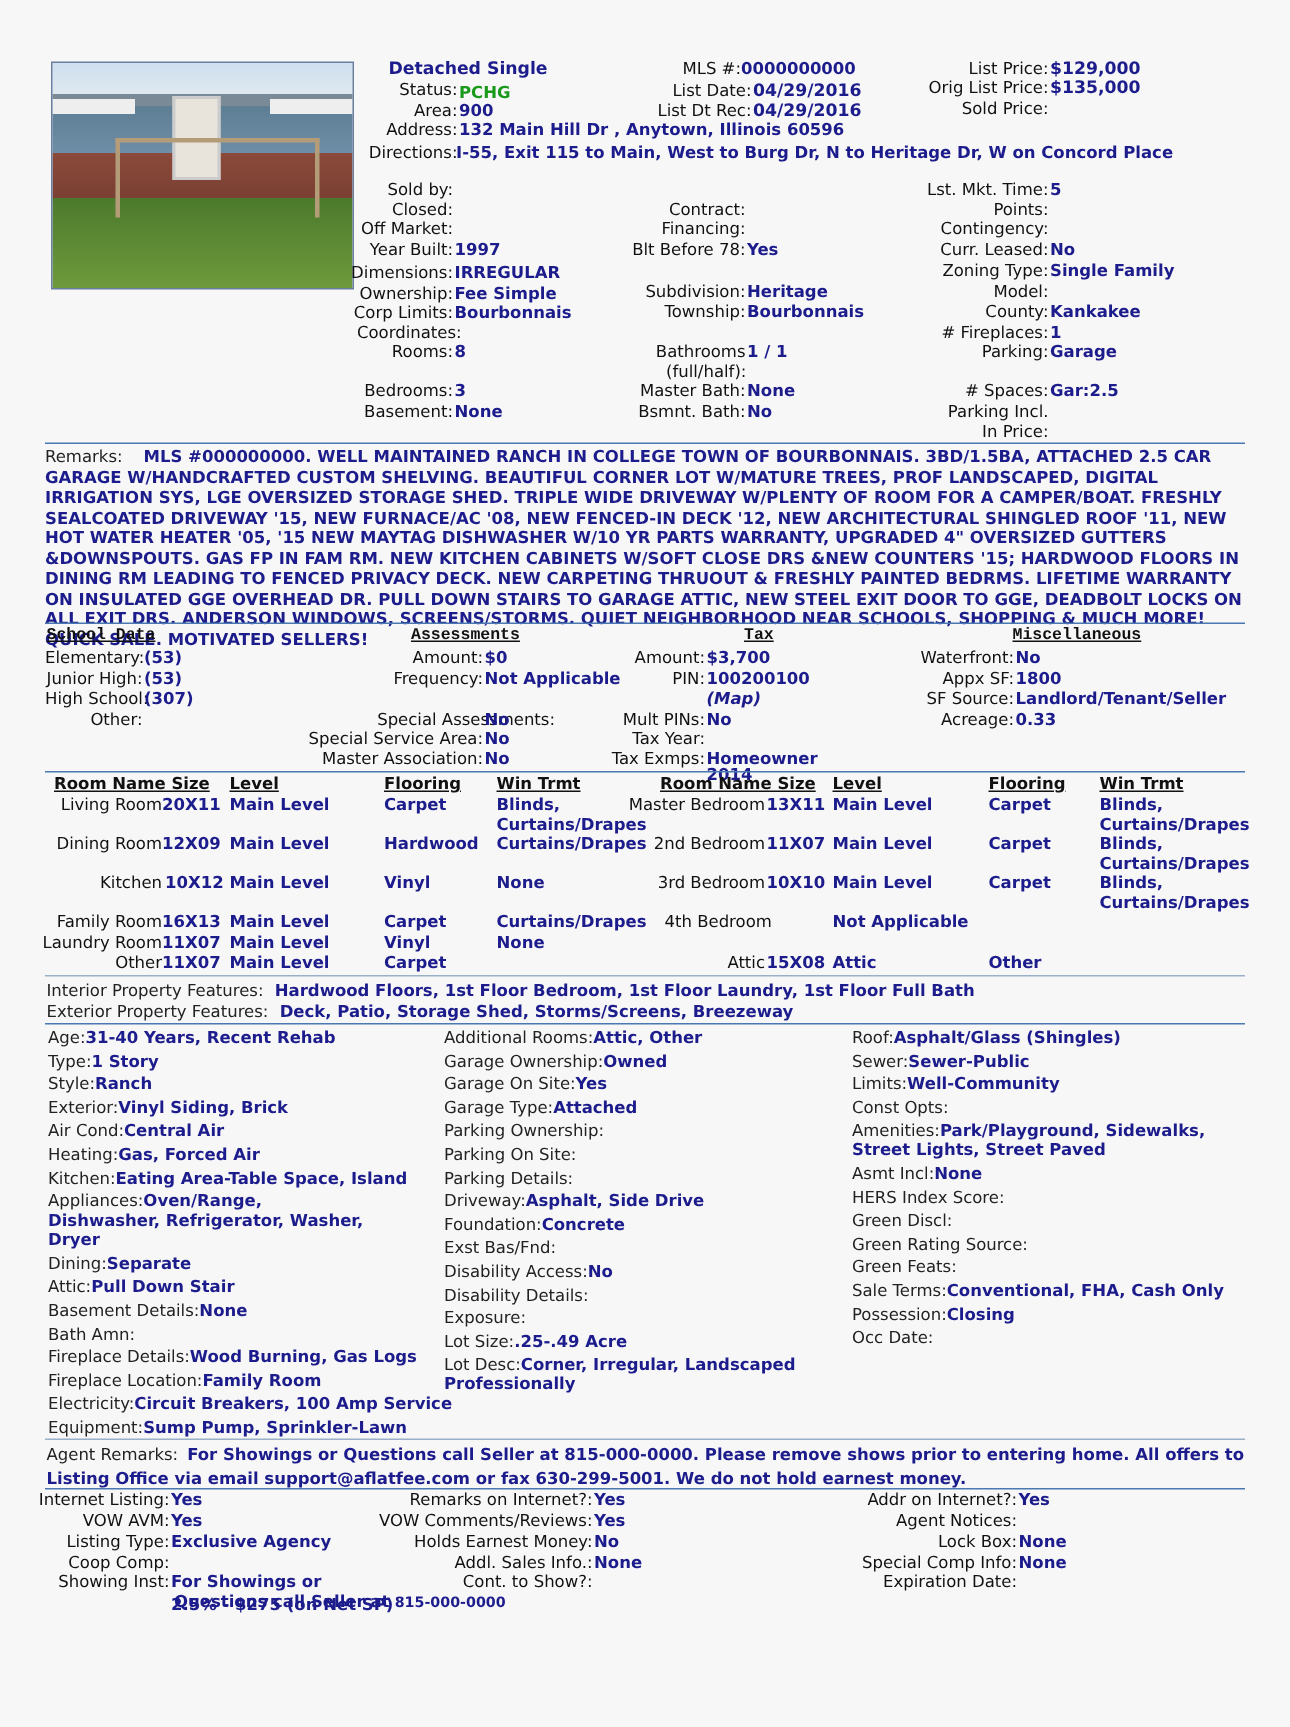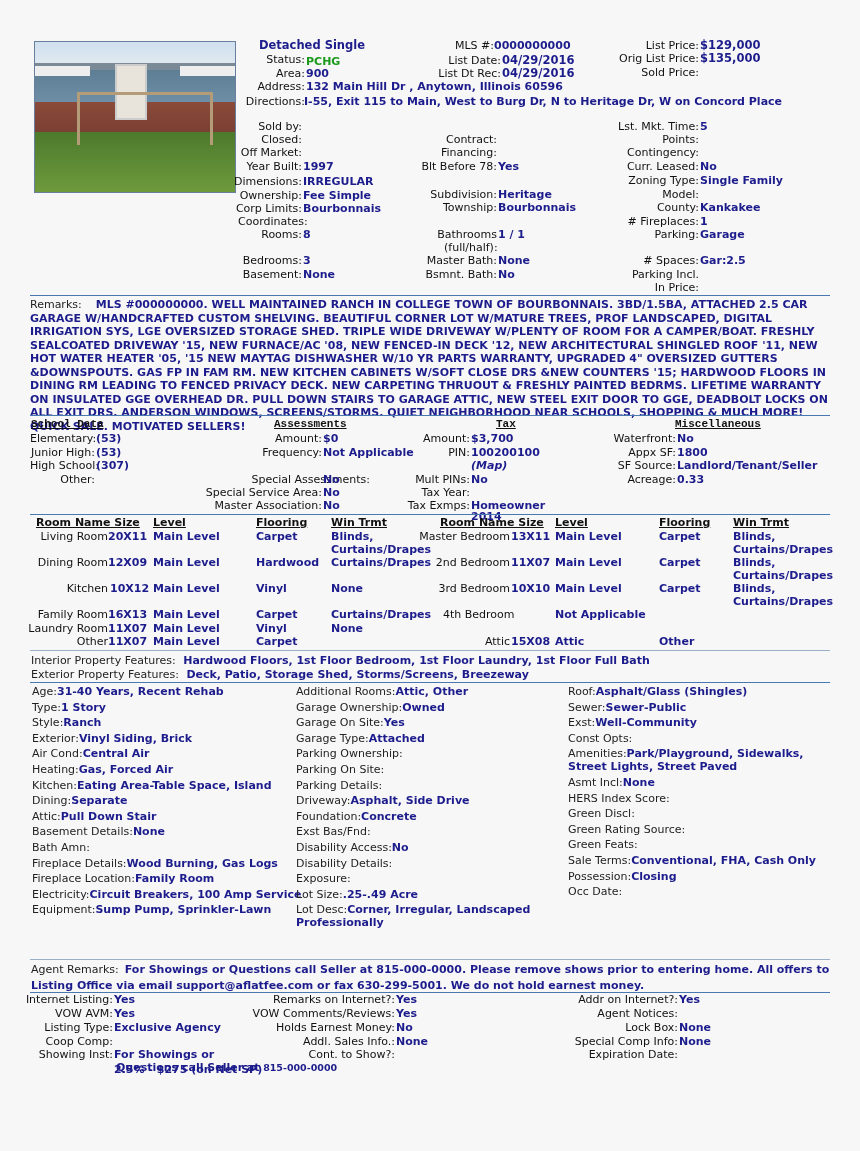--- a/index.html
+++ b/index.html
@@ -250,20 +250,21 @@
 <div class="rule" style="top:682px;"></div>
 
 <div class="col-block" style="left:32px;top:685px;width:255px;">
   <div class="row"><span class="lbl">Age:</span><span class="val">31-40 Years, Recent Rehab</span></div>
   <div class="row"><span class="lbl">Type:</span><span class="val">1 Story</span></div>
   <div class="row"><span class="lbl">Style:</span><span class="val">Ranch</span></div>
   <div class="row"><span class="lbl">Exterior:</span><span class="val">Vinyl Siding, Brick</span></div>
   <div class="row"><span class="lbl">Air Cond:</span><span class="val">Central Air</span></div>
   <div class="row"><span class="lbl">Heating:</span><span class="val">Gas, Forced Air</span></div>
   <div class="row"><span class="lbl">Kitchen:</span><span class="val">Eating Area-Table Space, Island</span></div>
+  <div class="row" style="width:215px;"><span class="lbl">Appliances:</span><span class="val">Oven/Range, Dishwasher, Refrigerator, Washer, Dryer</span></div>
   <div class="row"><span class="lbl">Dining:</span><span class="val">Separate</span></div>
   <div class="row"><span class="lbl">Attic:</span><span class="val">Pull Down Stair</span></div>
   <div class="row"><span class="lbl">Basement Details:</span><span class="val">None</span></div>
   <div class="row"><span class="lbl">Bath Amn:</span><span class="val"></span></div>
   <div class="row"><span class="lbl">Fireplace Details:</span><span class="val">Wood Burning, Gas Logs</span></div>
   <div class="row"><span class="lbl">Fireplace Location:</span><span class="val">Family Room</span></div>
   <div class="row" style="white-space:nowrap;"><span class="lbl">Electricity:</span><span class="val">Circuit Breakers, 100 Amp Service</span></div>
   <div class="row"><span class="lbl">Equipment:</span><span class="val">Sump Pump, Sprinkler-Lawn</span></div>
 </div>
 
@@ -281,21 +282,21 @@
   <div class="row"><span class="lbl">Disability Access:</span><span class="val">No</span></div>
   <div class="row"><span class="lbl">Disability Details:</span><span class="val"></span></div>
   <div class="row"><span class="lbl">Exposure:</span><span class="val"></span></div>
   <div class="row"><span class="lbl">Lot Size:</span><span class="val">.25-.49 Acre</span></div>
   <div class="row" style="width:235px;"><span class="lbl">Lot Desc:</span><span class="val">Corner, Irregular, Landscaped Professionally</span></div>
 </div>
 
 <div class="col-block" style="left:568px;top:685px;width:265px;">
   <div class="row"><span class="lbl">Roof:</span><span class="val">Asphalt/Glass (Shingles)</span></div>
   <div class="row"><span class="lbl">Sewer:</span><span class="val">Sewer-Public</span></div>
-  <div class="row"><span class="lbl">Exst:</span><span class="val">Well-Community</span></div>
+  <div class="row"><span class="lbl">Limits:</span><span class="val">Well-Community</span></div>
   <div class="row"><span class="lbl">Const Opts:</span><span class="val"></span></div>
   <div class="row" style="width:262px;"><span class="lbl">Amenities:</span><span class="val">Park/Playground, Sidewalks, Street Lights, Street Paved</span></div>
   <div class="row"><span class="lbl">Asmt Incl:</span><span class="val">None</span></div>
   <div class="row"><span class="lbl">HERS Index Score:</span><span class="val"></span></div>
   <div class="row"><span class="lbl">Green Discl:</span><span class="val"></span></div>
   <div class="row"><span class="lbl">Green Rating Source:</span><span class="val"></span></div>
   <div class="row"><span class="lbl">Green Feats:</span><span class="val"></span></div>
   <div class="row"><span class="lbl">Sale Terms:</span><span class="val">Conventional, FHA, Cash Only</span></div>
   <div class="row"><span class="lbl">Possession:</span><span class="val">Closing</span></div>
   <div class="row"><span class="lbl">Occ Date:</span><span class="val"></span></div>

